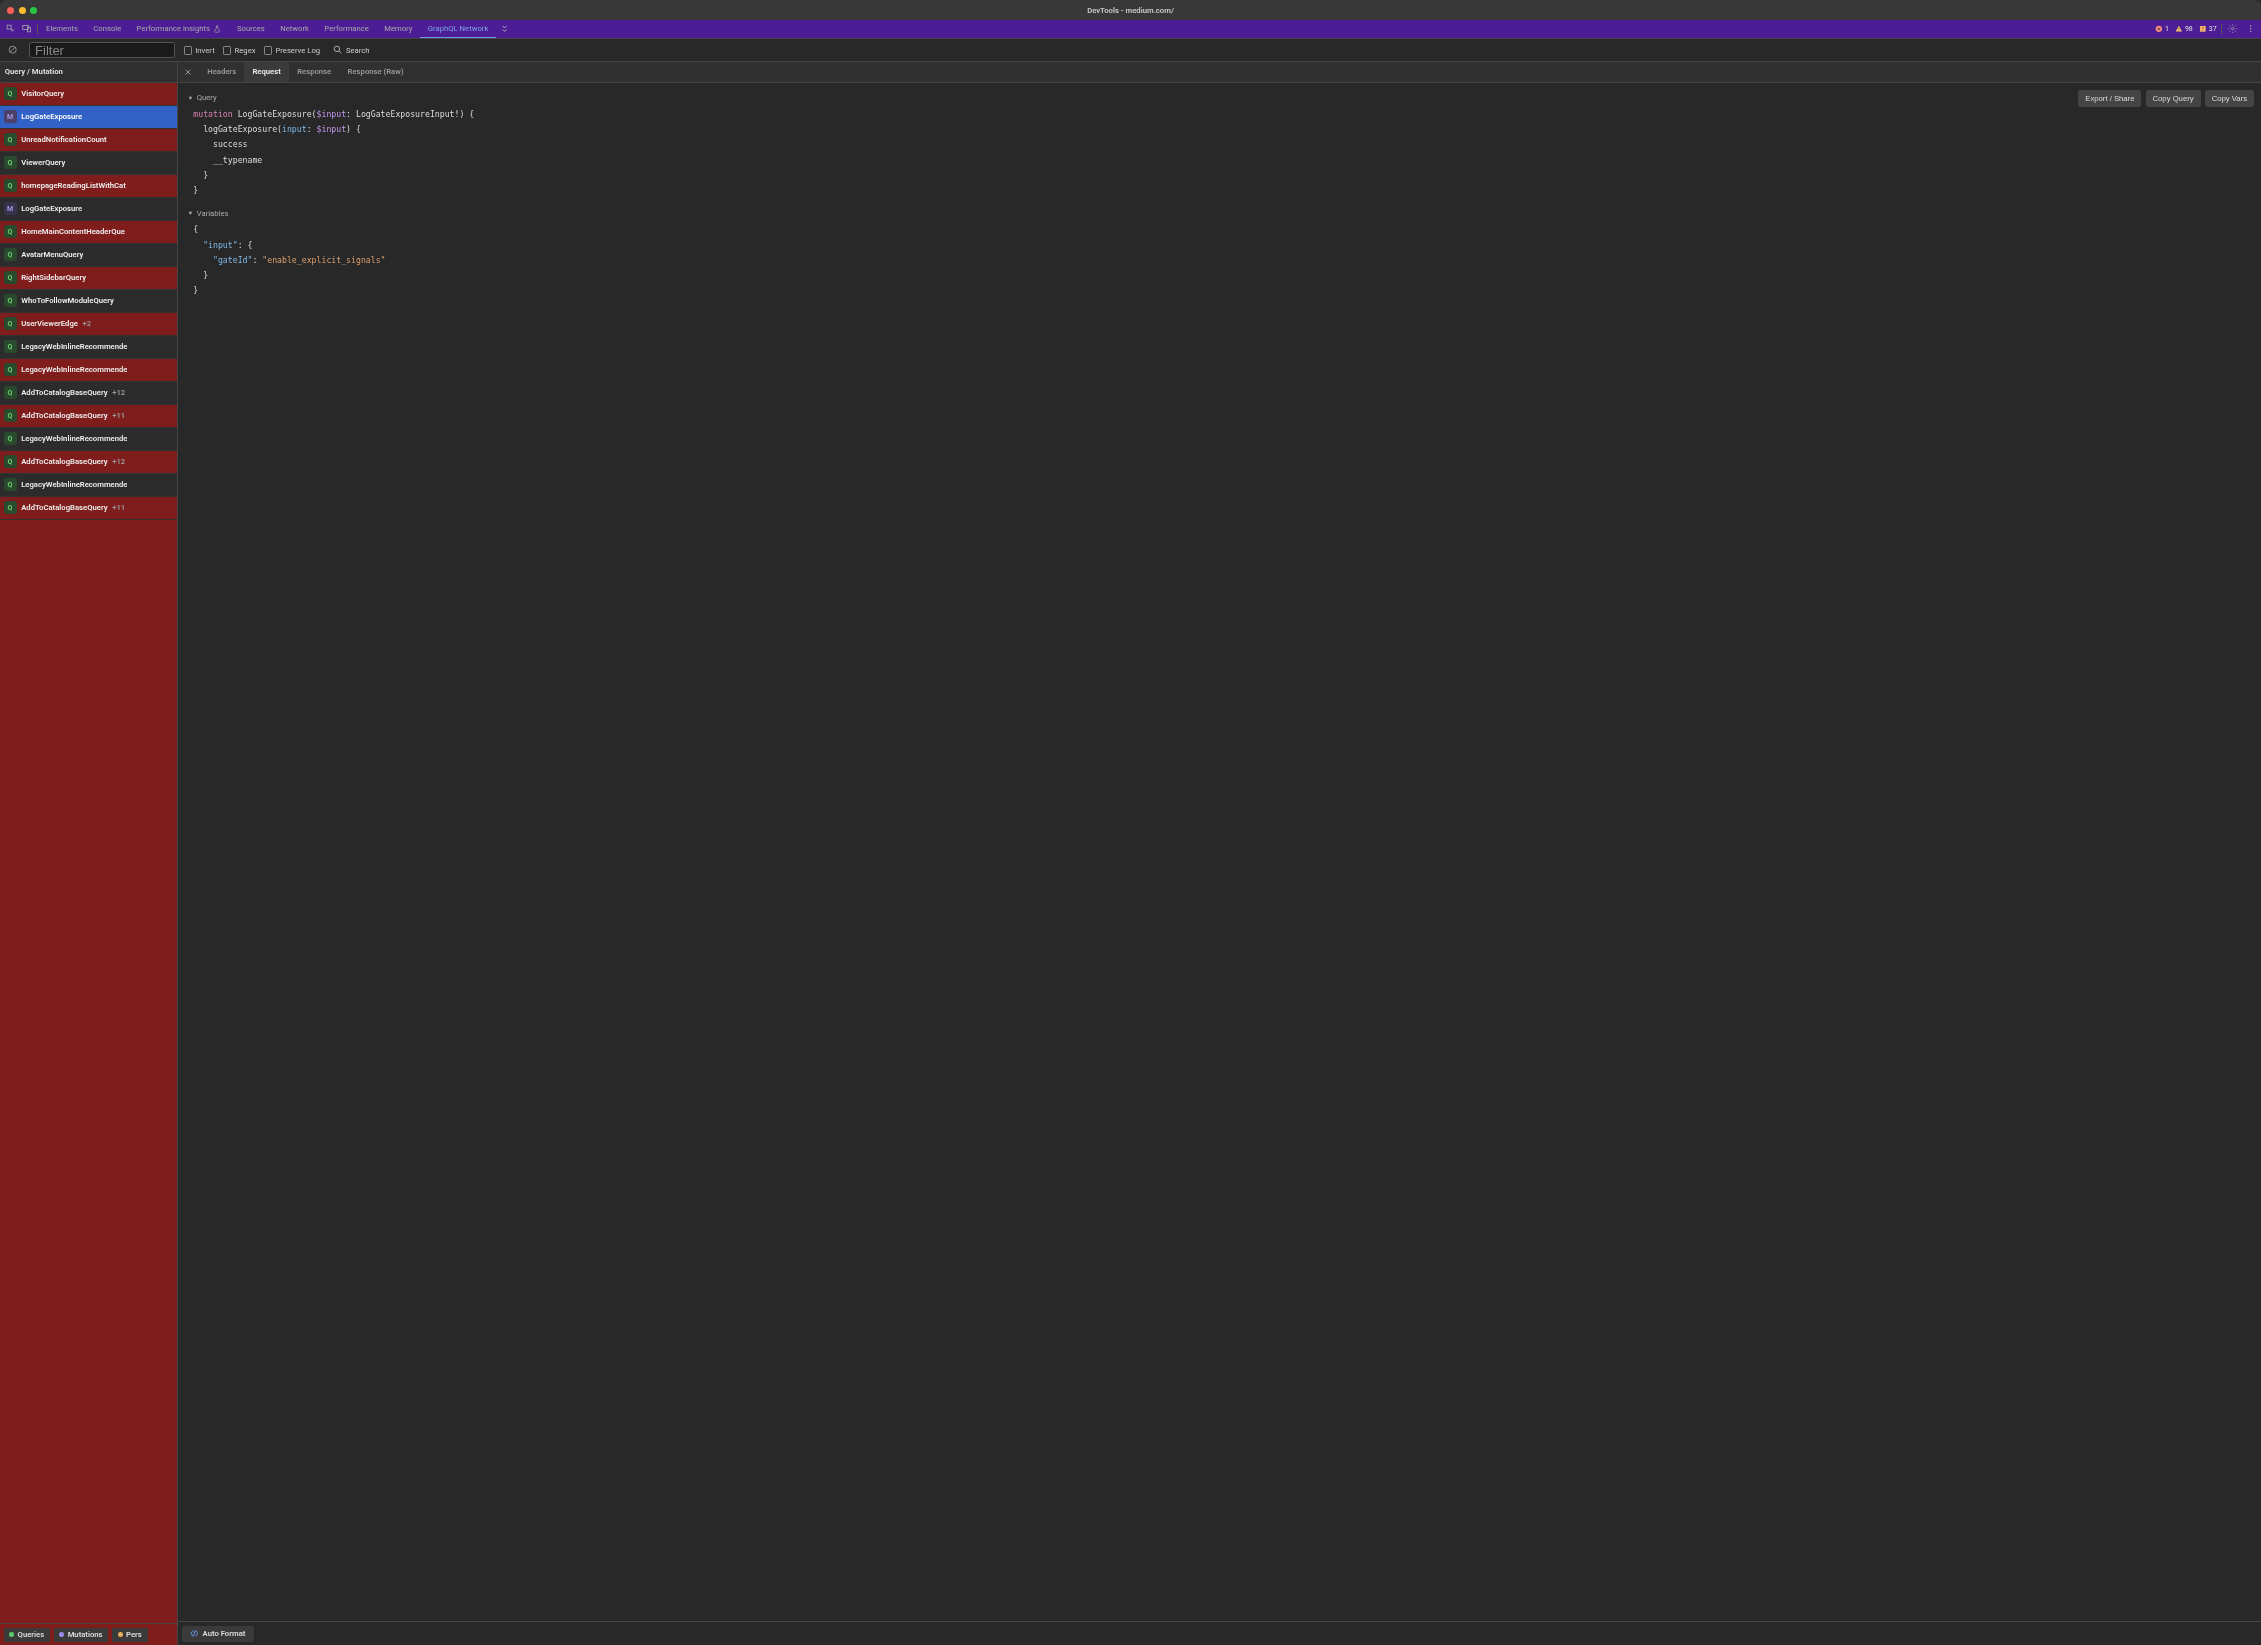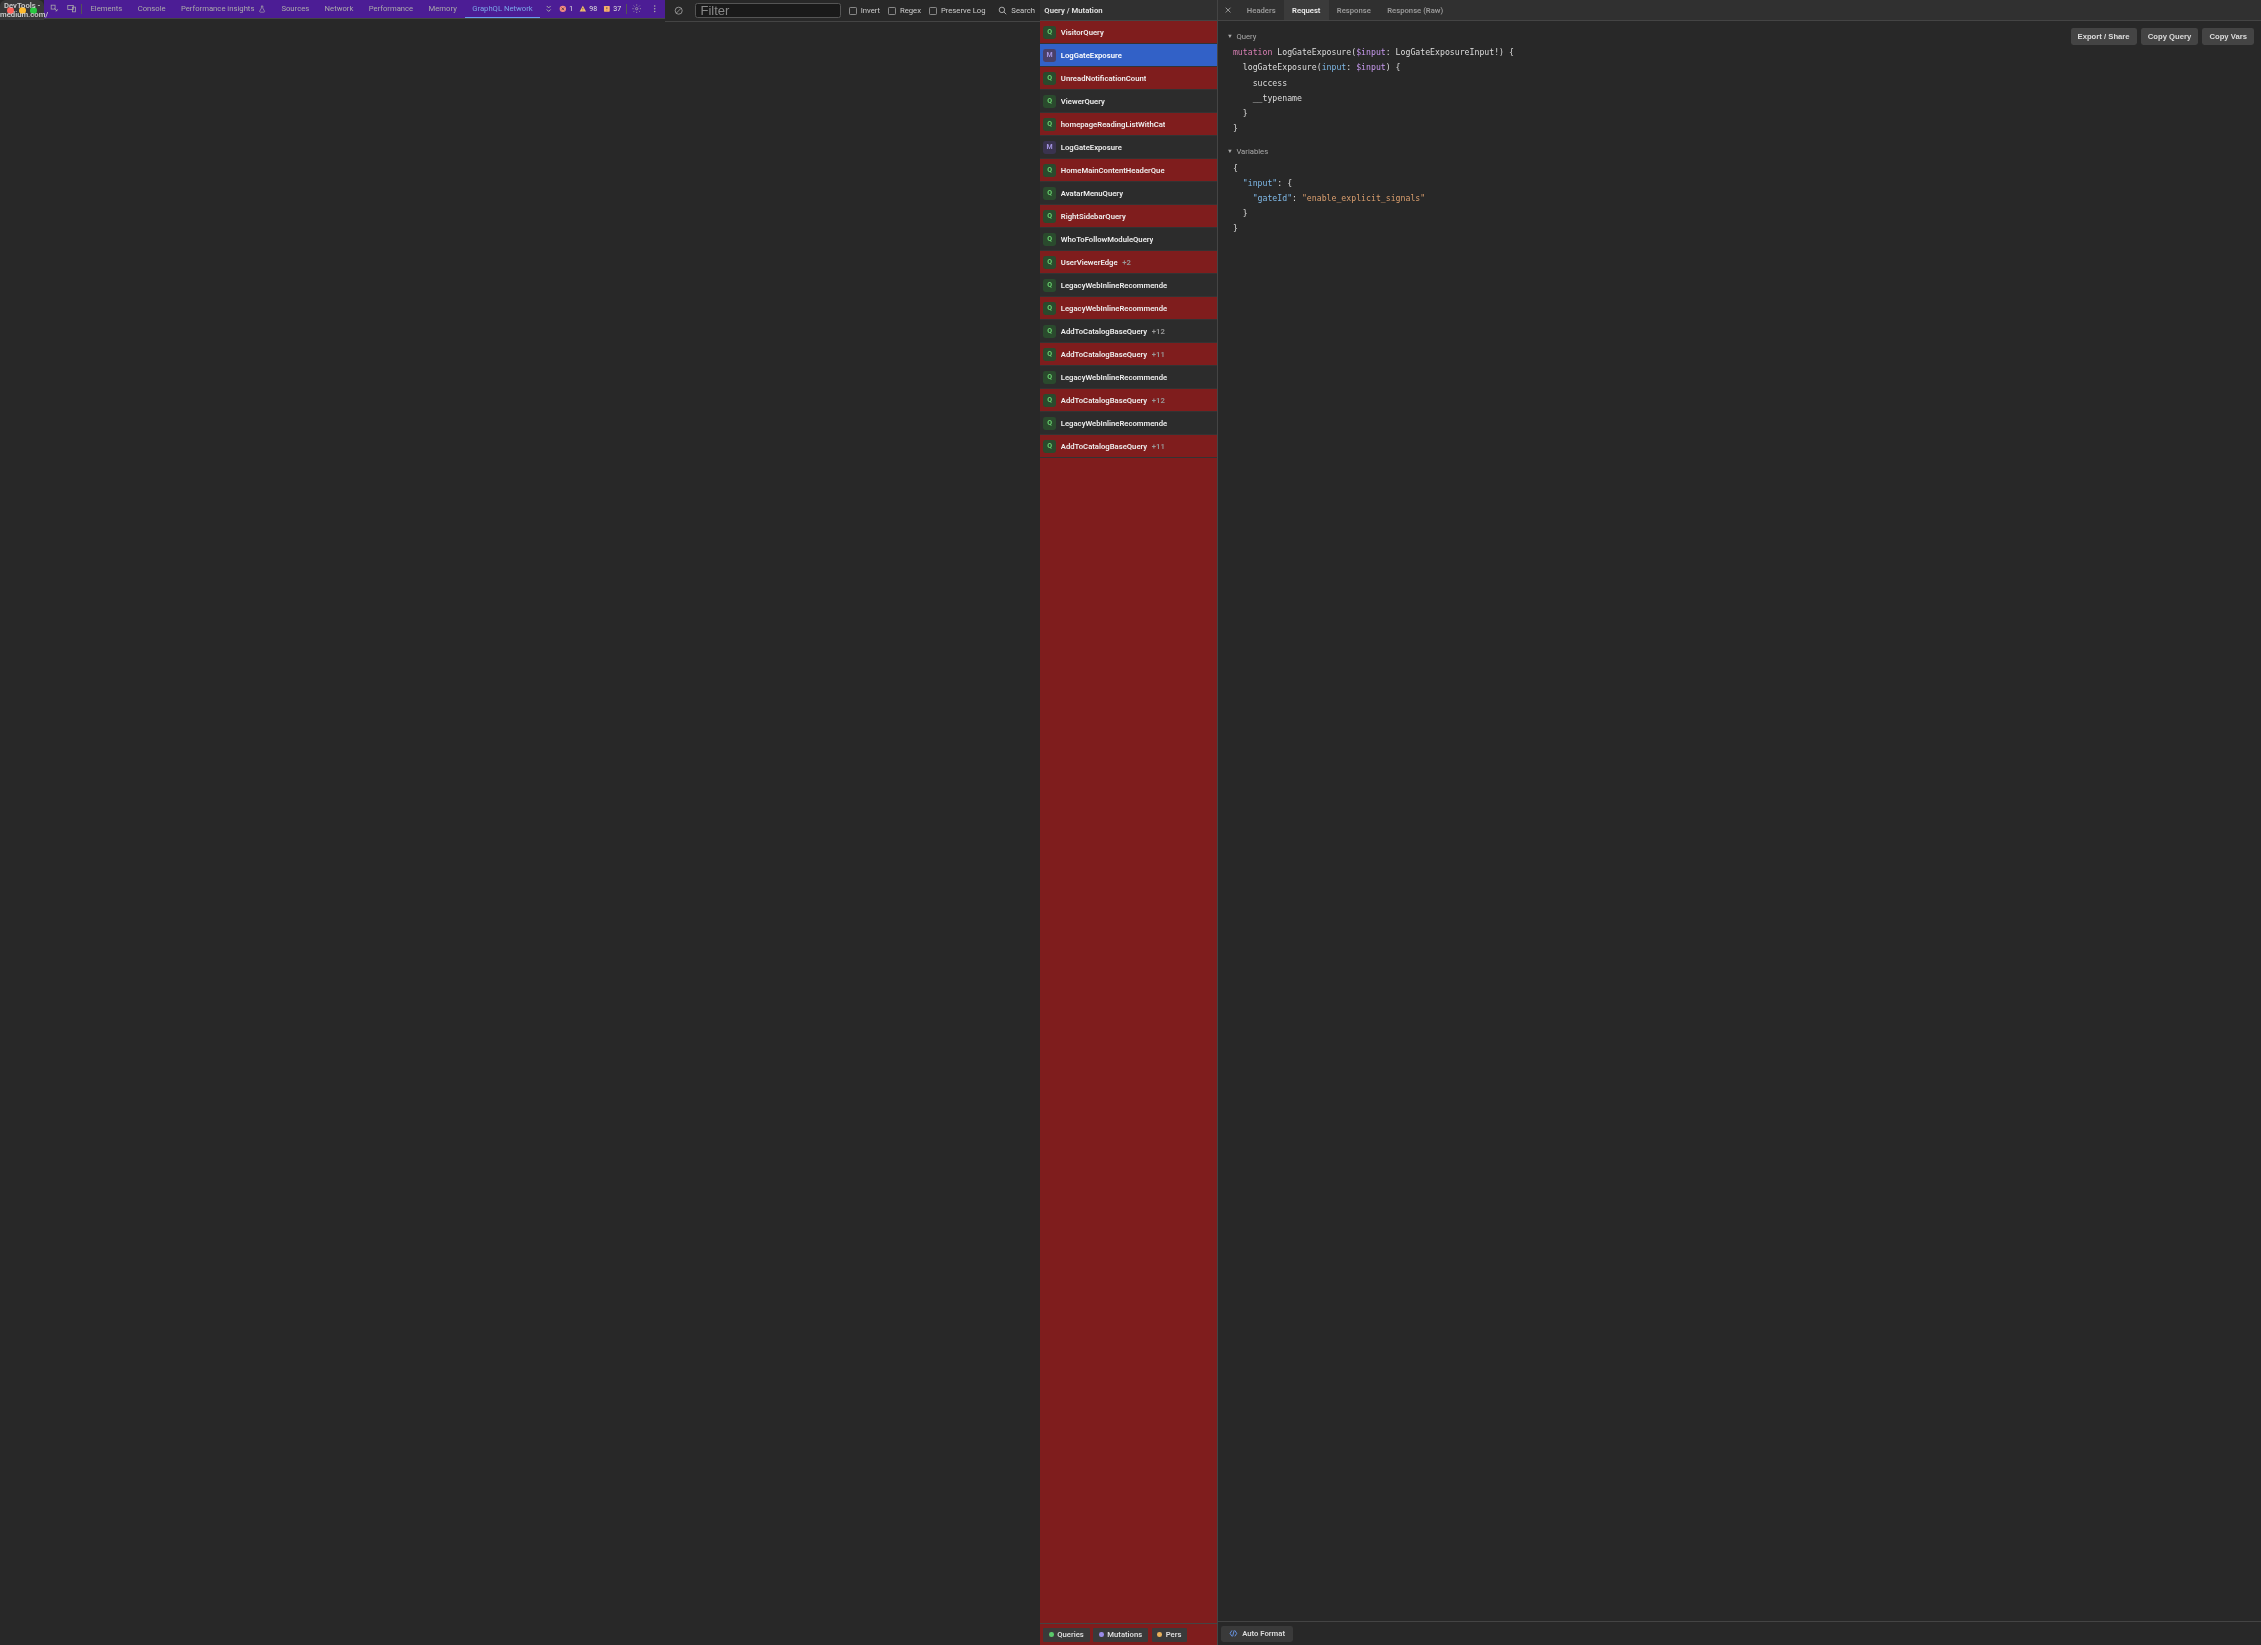--- a/index.html
+++ b/index.html
@@ -7,21 +7,21 @@
   font-family: -apple-system, BlinkMacSystemFont, "Segoe UI", Roboto, sans-serif;
   background: #282828;
   color: #e0e0e0;
   font-size: 7.7px;
   overflow: hidden;
   height: 100vh;
   width: 100vw;
 }
 .window {
   display: flex;
-  flex-direction: row;
+  flex-direction: column;
   height: 100%;
   background: #282828;
 }
 .titlebar {
   height: 20px;
   background: #383838;
   display: flex;
   align-items: center;
   position: relative;
   padding: 0 7px;
@@ -142,21 +142,21 @@
 }
 .dtab.active { background: #3b3b3b; color: #eee; }
 .detail-body {
   flex: 1; overflow-y: auto; padding: 8.2px 9.4px; position: relative;
 }
 .action-row {
   position: absolute; right: 7px; top: 7px; display: flex; gap: 4.1px;
 }
 .action-btn {
   background: #444; color: #ddd; border: none; padding: 4.1px 7px;
-  border-radius: 2.4px; font-size: 7.7px; font-weight: 700; cursor: pointer;
+  border-radius: 2.4px; font-size: 7.7px; font-weight: 400; cursor: pointer;
 }
 .section-hdr {
   display: flex; align-items: center; gap: 3.5px; color: #aaa; font-size: 7.7px;
   margin: 2.4px 0 4.7px 0; cursor: pointer;
 }
 .tri { font-size: 5.9px; color: #aaa; }
 pre.code {
   font-family: "SF Mono", Menlo, Consolas, monospace;
   font-size: 8.2px; line-height: 1.85; color: #ddd;
   padding: 0 5.9px 8.2px 5.9px; white-space: pre;

